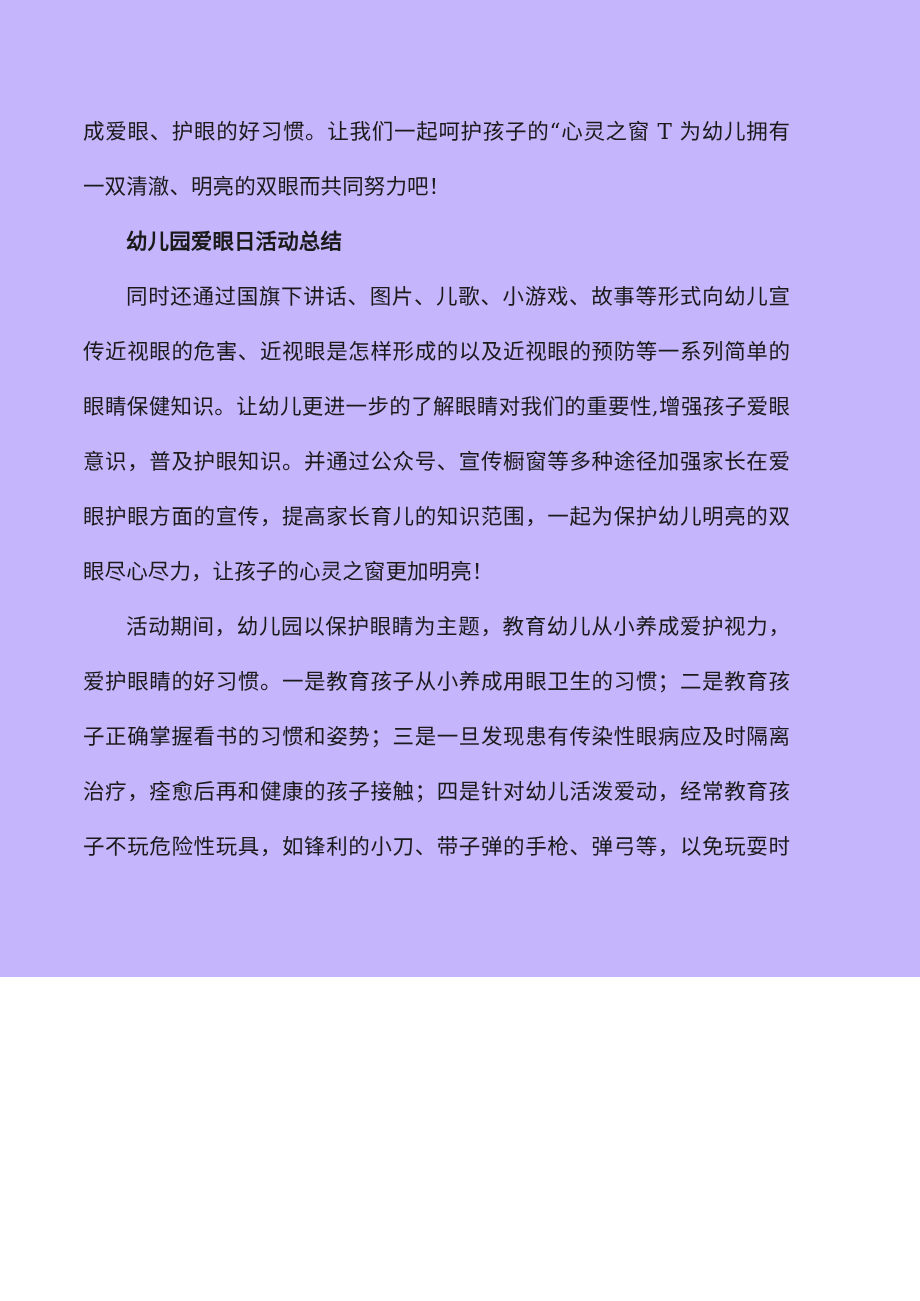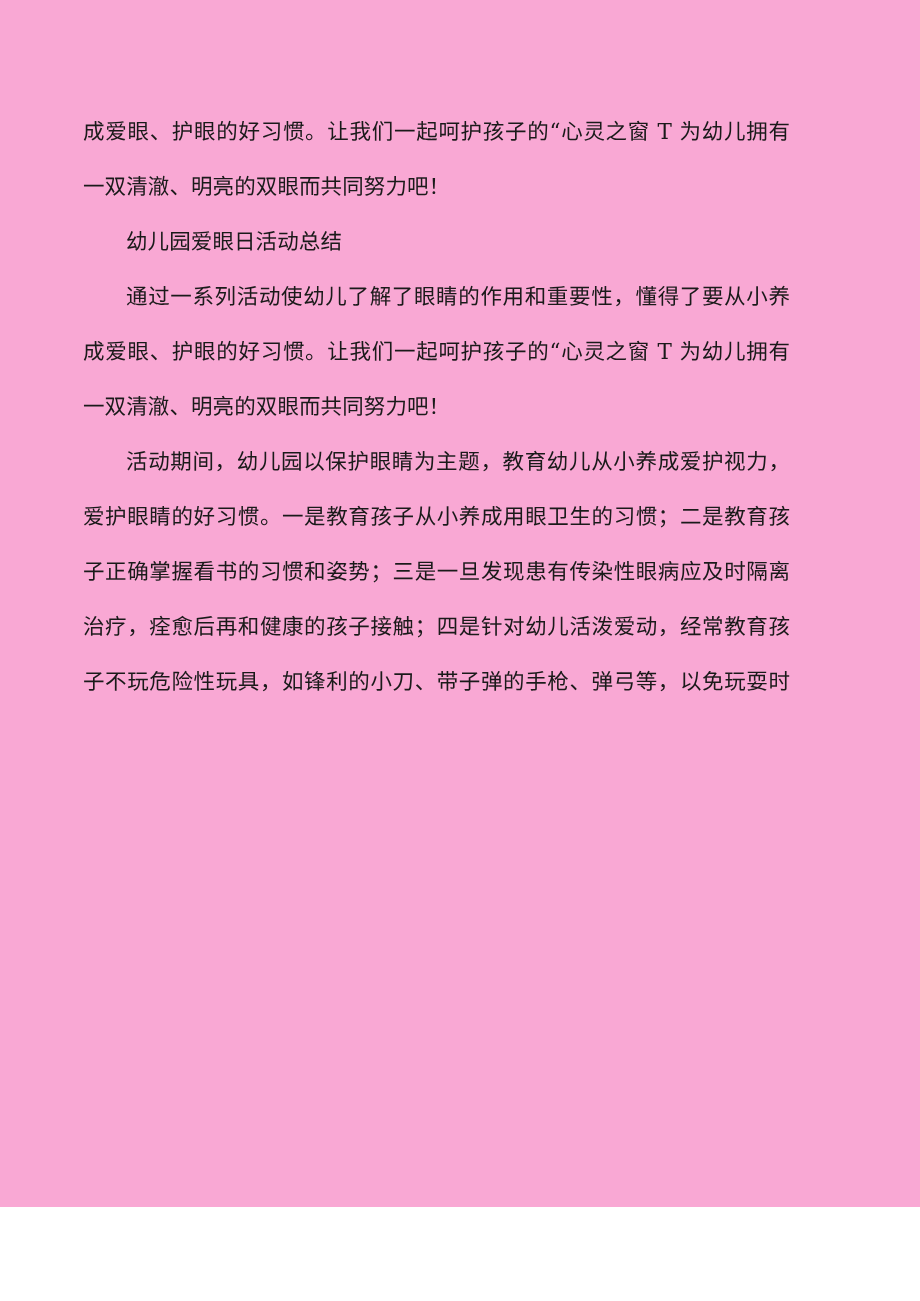--- a/index.html
+++ b/index.html
@@ -13,22 +13,22 @@
     height: 1301px;
     overflow: hidden;
     font-family: "DejaVu Serif", "Liberation Serif", serif;
     color: #000000;
     -webkit-font-smoothing: antialiased;
   }
 
   .page {
     position: relative;
     width: 920px;
-    height: 1207px;
-    background: #f9a8d4;
+    height: 977px;
+    background: #c4b5fd;
     box-sizing: border-box;
   }
 
   
   .doc-body {
     position: absolute;
     left: 83px;
     top: 104px;
     width: 707px;
   }
@@ -54,37 +54,38 @@
   
   .para.indent {
     text-indent: 2em;
   }
 
   
   .para.heading-line {
     text-indent: 2em;
     text-align: left;
     text-align-last: left;
+    font-weight: bold;
   }
 
   
   .para.clipped {
     text-align-last: justify;
   }
 </style>
 </head>
 <body>
 
 <div class="page">
   <div class="doc-body">
 
     <p class="para continued">成爱眼、护眼的好习惯。让我们一起呵护孩子的“心灵之窗 T 为幼儿拥有一双清澈、明亮的双眼而共同努力吧！</p>
 
     <p class="para heading-line">幼儿园爱眼日活动总结</p>
 
+    <p class="para indent">同时还通过国旗下讲话、图片、儿歌、小游戏、故事等形式向幼儿宣传近视眼的危害、近视眼是怎样形成的以及近视眼的预防等一系列简单的眼睛保健知识。让幼儿更进一步的了解眼睛对我们的重要性,增强孩子爱眼意识，普及护眼知识。并通过公众号、宣传橱窗等多种途径加强家长在爱眼护眼方面的宣传，提高家长育儿的知识范围，一起为保护幼儿明亮的双眼尽心尽力，让孩子的心灵之窗更加明亮！</p>
 
-    <p class="para indent">通过一系列活动使幼儿了解了眼睛的作用和重要性，懂得了要从小养成爱眼、护眼的好习惯。让我们一起呵护孩子的“心灵之窗 T 为幼儿拥有一双清澈、明亮的双眼而共同努力吧！</p>
 
 
     <p class="para indent clipped">活动期间，幼儿园以保护眼睛为主题，教育幼儿从小养成爱护视力，爱护眼睛的好习惯。一是教育孩子从小养成用眼卫生的习惯；二是教育孩子正确掌握看书的习惯和姿势；三是一旦发现患有传染性眼病应及时隔离治疗，痊愈后再和健康的孩子接触；四是针对幼儿活泼爱动，经常教育孩子不玩危险性玩具，如锋利的小刀、带子弹的手枪、弹弓等，以免玩耍时</p>
 
   </div>
 </div>
 
 </body></html>

